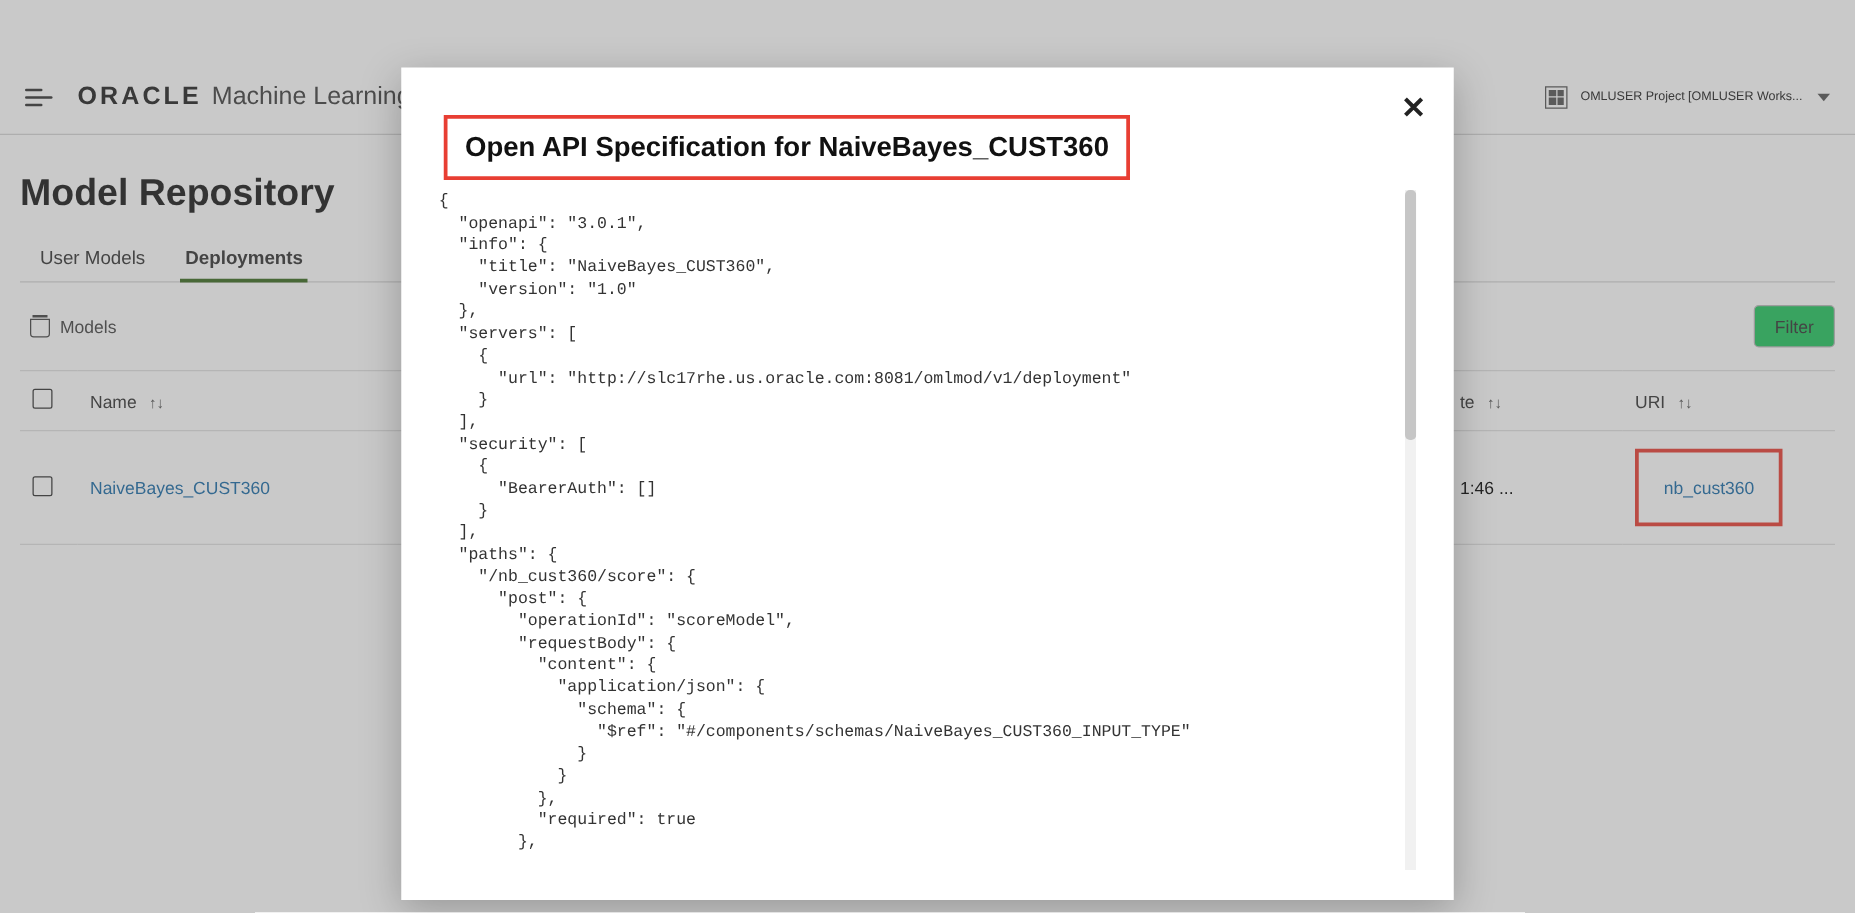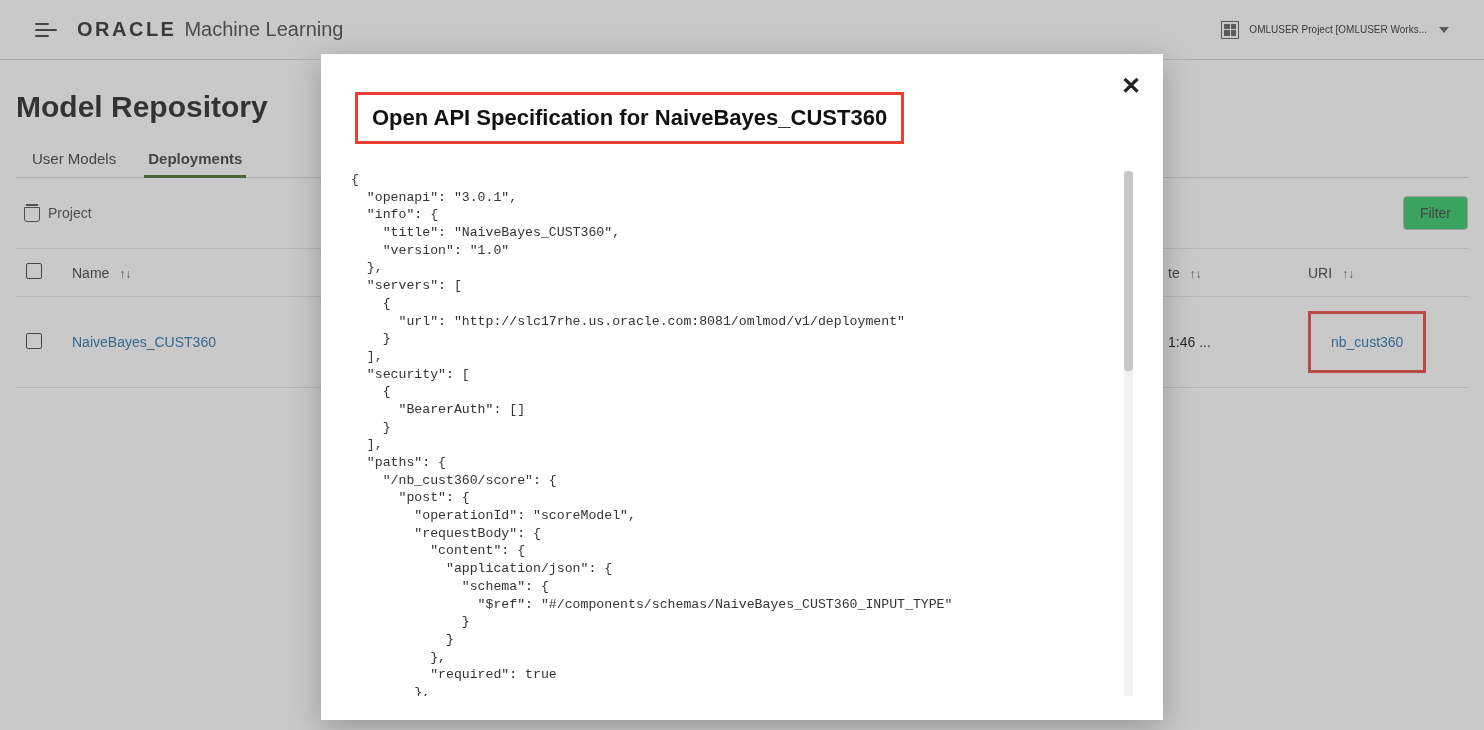--- a/index.html
+++ b/index.html
@@ -9,22 +9,23 @@
     width: 1484px;
     height: 730px;
     overflow: hidden;
     position: relative;
   }
   .header {
     height: 60px;
     border-bottom: 1px solid #d6d6d6;
     display: flex;
     align-items: center;
-    padding: 0 35px;
+    padding: 0 20px;
     background: #fff;
+    margin-top: 48px;
   }
   .hamburger {
     display: inline-flex;
     flex-direction: column;
     justify-content: center;
     gap: 4px;
     width: 22px;
     height: 22px;
     cursor: pointer;
     margin-right: 20px;
@@ -205,21 +206,21 @@
   }
   .modal-close {
     position:absolute;
     top:18px; right:22px;
     font-size: 24px;
     cursor:pointer;
     color:#222;
     font-weight:600;
   }
   .modal-title-wrap {
-    margin: 38px 0 27px 34px;
+    margin: 38px 0 8px 34px;
   }
   .modal-title {
     font-size: 22px;
     font-weight: 800;
     color:#111;
     border: 3px solid #e83e33;
     padding: 10px 14px;
     display:inline-block;
   }
   .code-area {
@@ -282,21 +283,21 @@
   <h1 class="page-title">Model Repository</h1>
 
   <div class="tabs">
     <div class="tab">User Models</div>
     <div class="tab active">Deployments</div>
   </div>
 
   <div class="toolbar">
     <div class="toolbar-btn">
       <span class="trash-icon"></span>
-      <span>Project</span>
+      <span>Models</span>
     </div>
     <div class="toolbar-spacer"></div>
     <div class="filter-btn">Filter</div>
   </div>
 
   <table class="grid">
     <thead>
       <tr>
         <th class="col-chk"><span class="chk"></span></th>
         <th>

